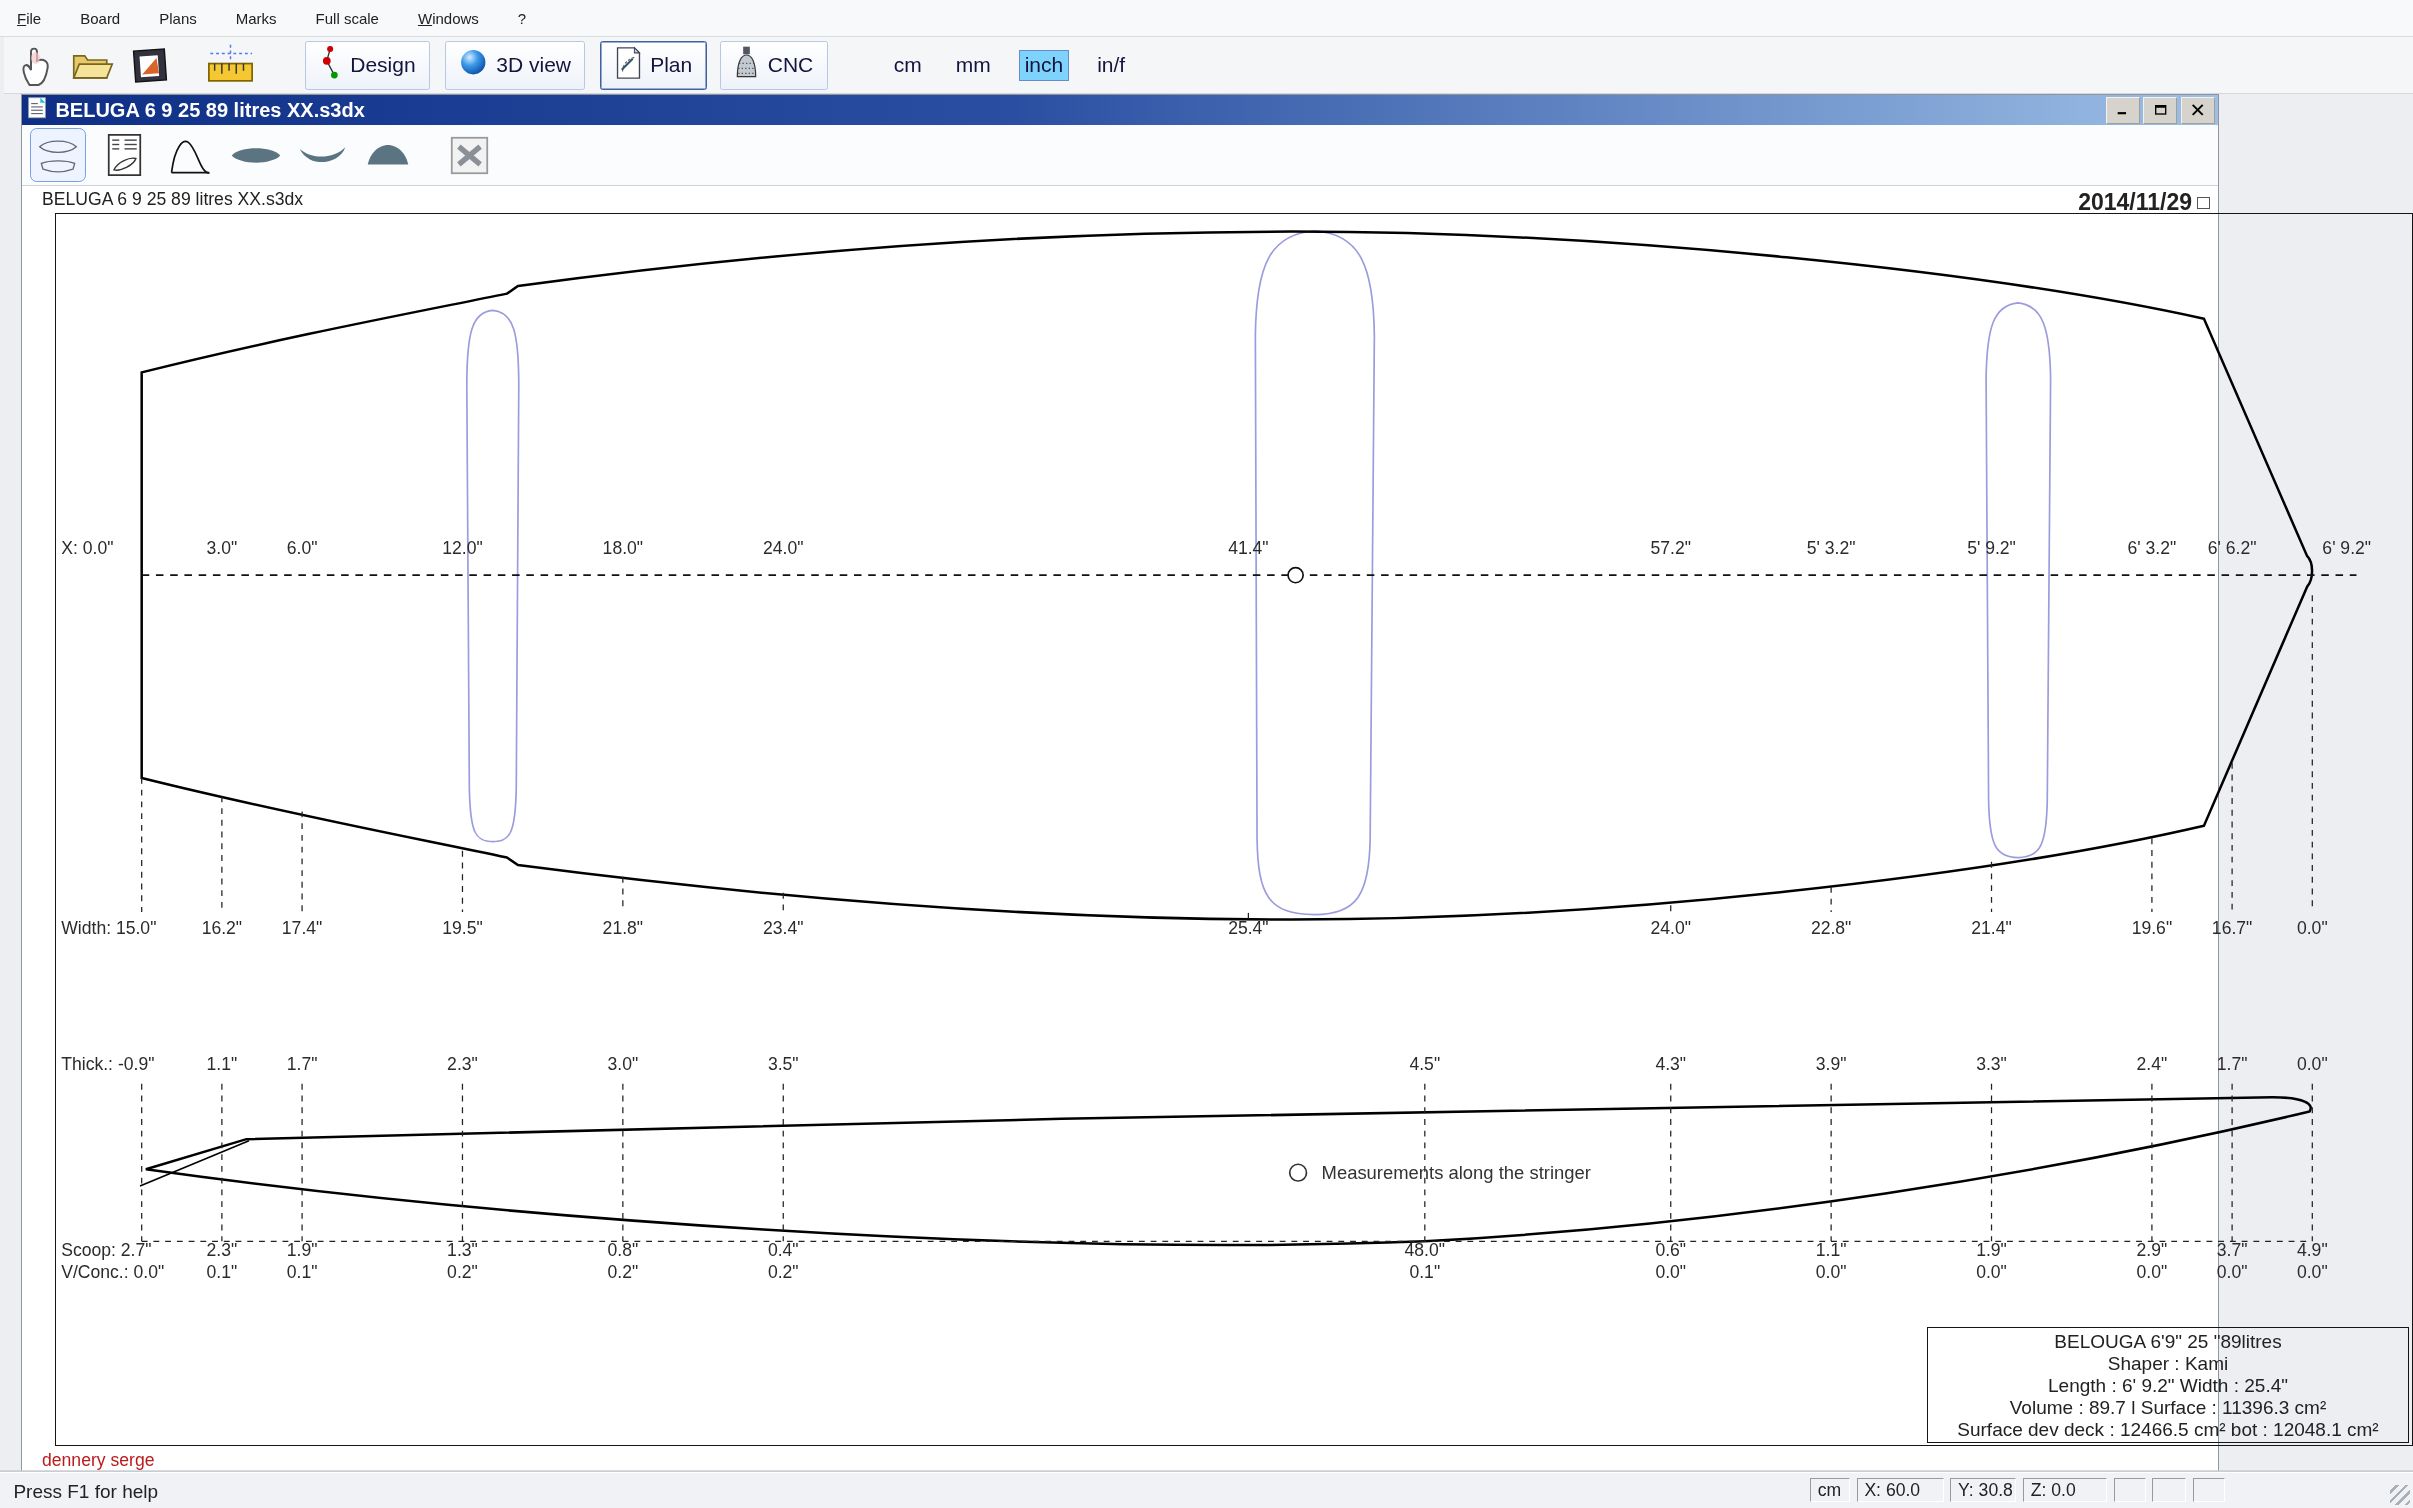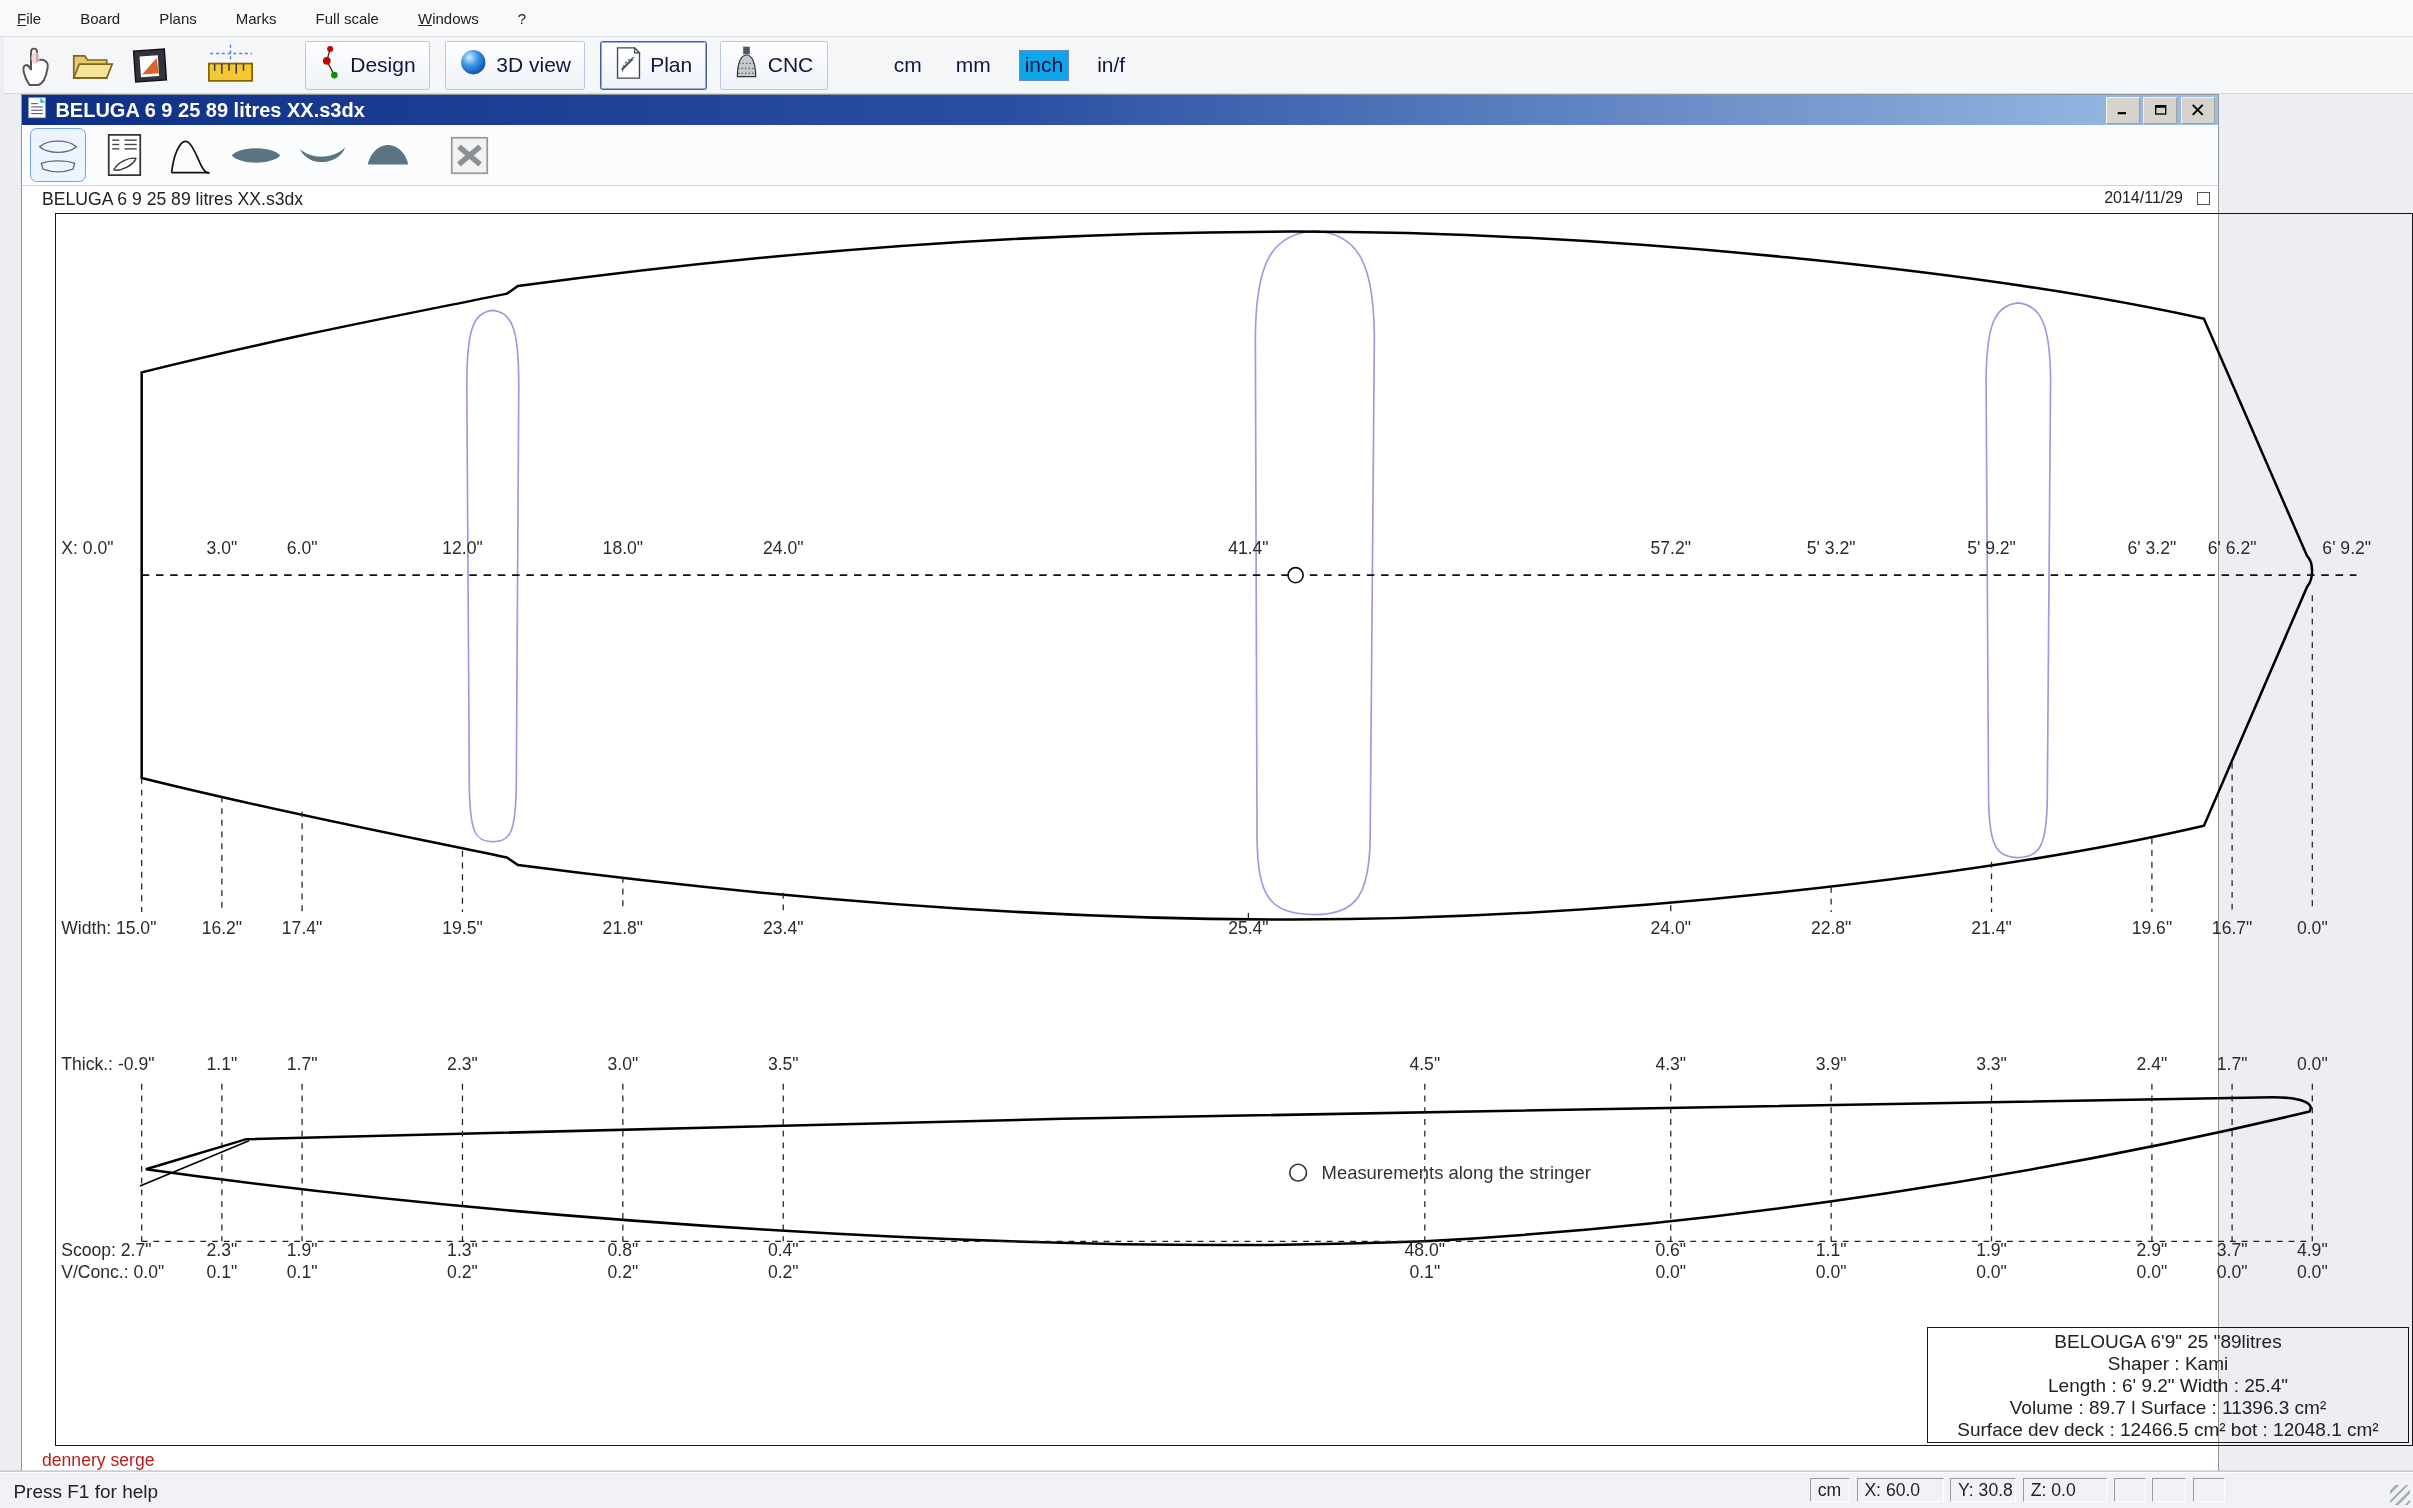--- a/index.html
+++ b/index.html
@@ -17,40 +17,40 @@
   
   .toolbar{position:absolute;left:4px;top:37px;width:100%;height:57px;background:#f4f6f8;
     border-bottom:0.8px solid #d4d7db;display:flex;align-items:center;box-sizing:border-box;}
   .tool-icon{width:49px;height:49px;display:grid;place-items:center;background:transparent;border:none;}
   .tb-btn{height:49px;display:flex;align-items:center;gap:8.4px;padding:0 13.4px;
     background:linear-gradient(#ffffff,#eef2f9);border:1.7px solid #b7c7e6;border-radius:2.5px;
     font-size:21px;color:#14143c;}
   .tb-btn.selected{border-color:#41609f;box-shadow:inset 0 0 0 0.8px #7a93c6;}
   .units{display:flex;align-items:center;gap:22px;margin-left:60px;font-size:21px;color:#14143c;}
   .unit{padding:2.5px 5px;border:1.7px solid transparent;}
-  .unit.unit-selected{border-color:#6a8ac8;background:#0ea5e9;}
+  .unit.unit-selected{border-color:#6a8ac8;background:#7dd3fc;}
   
   .child-window{position:absolute;left:21px;top:94px;width:2198px;height:1379px;
     background:#ffffff;border:1.7px solid #8f969e;box-sizing:border-box;
     box-shadow:inset 0 0 0 0.8px #e8eaee;}
   .titlebar{height:30px;display:flex;align-items:center;gap:8.4px;padding:0 3.4px 0 5px;
     background:linear-gradient(90deg,#0f2f87 0%,#2a4fa2 45%,#9dbfe6 100%);
     color:#fff;font-weight:bold;font-size:20px;}
   .win-btns{margin-left:auto;display:flex;gap:3.4px;}
   .win-btn{width:32px;height:25px;background:#d6d3cc;border:1.7px outset #f4f2ee;
     display:grid;place-items:center;}
   
   .viewbar{height:60px;background:#fbfcfe;border-bottom:0.8px solid #cfd3d8;
     display:flex;align-items:center;gap:10px;padding-left:8.4px;}
   .view-btn{width:54px;height:52px;display:grid;place-items:center;border:1.7px solid transparent;border-radius:6.7px;background:transparent;}
   .view-btn.selected{border-color:#7aa0e8;background:#eef4ff;}
   
   .doc-area{position:absolute;left:0;top:91px;right:0;bottom:0;background:#fff;}
   .doc-filename{position:absolute;left:20px;top:3.4px;font-size:17.6px;color:#222;}
-  .doc-daterow{position:absolute;right:8.4px;top:3.4px;display:flex;align-items:center;gap:14px;font-size:16px;color:#222;}
+  .doc-daterow{position:absolute;right:8.4px;top:3.4px;display:flex;align-items:center;gap:5px;font-size:23px;color:#222;font-weight:bold;}
   .corner-checkbox{width:12.6px;height:12.6px;border:1.7px solid #555;background:#fff;box-sizing:border-box;}
   .drawing-rect{position:absolute;left:33px;top:27px;width:2356px;height:1231px;
     border:1.7px solid #151515;box-sizing:content-box;}
   .drawing-rect svg{position:absolute;left:0;top:0;}
   .spec-box{position:absolute;left:1871px;top:1113px;width:482px;height:116px;
     border:1.7px solid #151515;box-sizing:border-box;text-align:center;
     font-size:19px;line-height:22px;padding-top:2.5px;color:#222;}
   .author{position:absolute;left:20px;top:1264px;font-size:17.6px;color:#b91c1c;}
   
   .statusbar{position:absolute;left:0;bottom:0;width:100%;height:35px;background:#f0f2f5;

